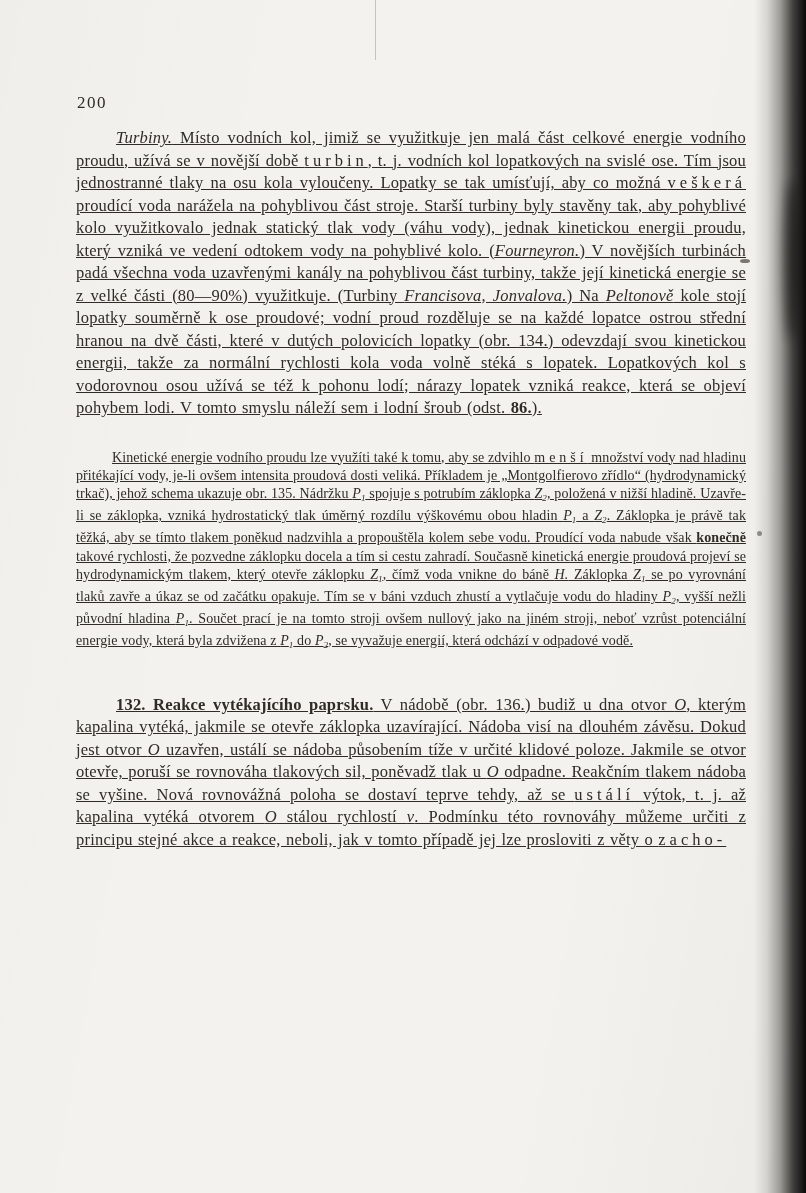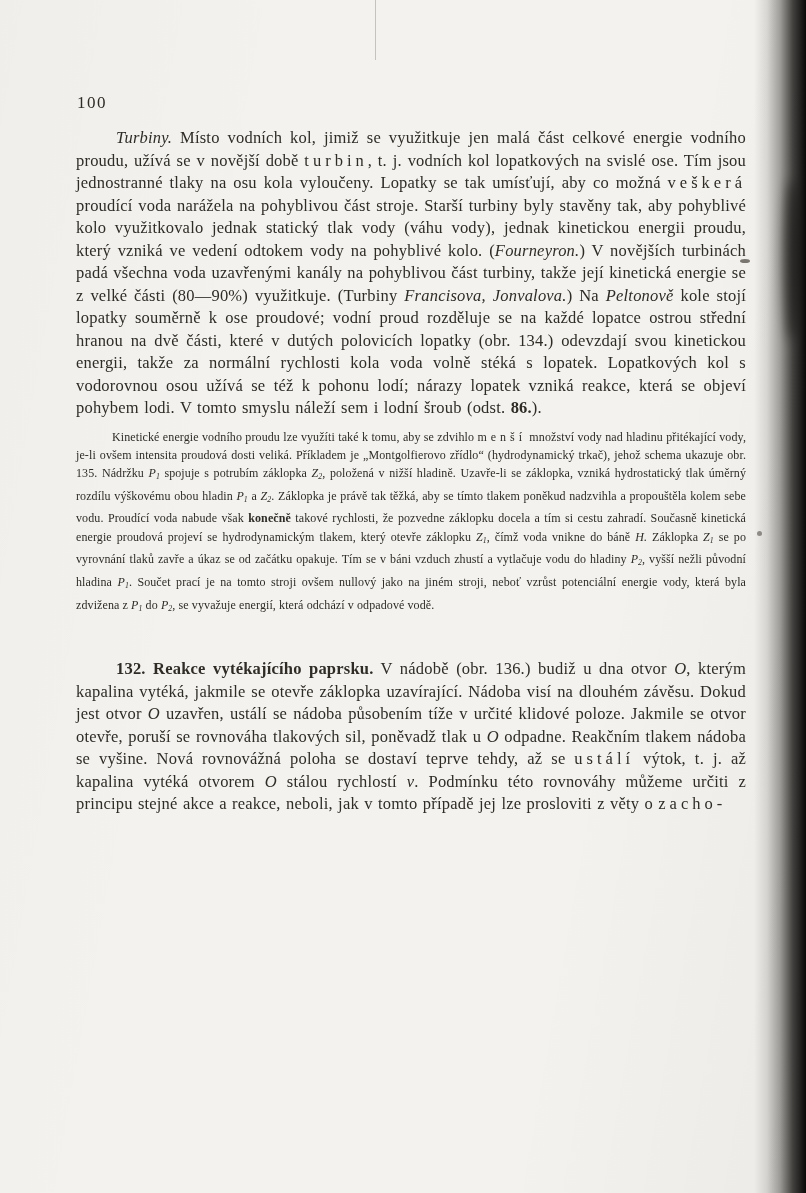--- a/index.html
+++ b/index.html
@@ -37,33 +37,34 @@
     position: absolute;
     top: 127px;
     left: 76px;
     width: 670px;
     text-align: justify;
     text-justify: inter-word;
   }
   p.para {
     margin: 0;
     hyphens: none;
+    text-decoration: underline;
   }
   p.body {
     font-size: 16.5px;
     line-height: 22.5px;
     text-indent: 40px;
     letter-spacing: 0.2px;
     word-spacing: 1px;
   }
   p.small {
-    font-size: 12px;
+    font-size: 14px;
     line-height: 18.4px;
     text-indent: 36px;
-    margin-top: 8px;
+    margin-top: 29px;
     letter-spacing: 0.1px;
   }
   p.section-start {
     margin-top: 40px;
   }
   .run-i  { font-style: italic; }
   .run-b  { font-weight: bold; }
   .run-sp { letter-spacing: 4px; }
   .run-sub { font-size: 0.65em; vertical-align: -0.28em; font-style: italic; }
 
@@ -115,21 +116,21 @@
     width: 1px;
     height: 60px;
     background: rgba(90,86,78,0.3);
   }
 </style>
 </head>
 <body>
 
 <div class="page">
   <div class="scan-line-top"></div>
-  <div class="page-number">100</div>
+  <div class="page-number">200</div>
   <div class="text-block">
       <p class="para body"><span class="run-i">Turbiny.</span><span> Místo vodních kol, jimiž se využitkuje jen malá část celkové energie vodního proudu, užívá se v novější době </span><span class="run-sp">turbin</span><span>, t. j. vodních kol lopatkových na svislé ose. Tím jsou jednostranné tlaky na osu kola vyloučeny. Lopatky se tak umísťují, aby co možná </span><span class="run-sp">veškerá</span><span> proudící voda narážela na pohyblivou část stroje. Starší turbiny byly stavěny tak, aby pohyblivé kolo využitkovalo jednak statický tlak vody (váhu vody), jednak kinetickou energii proudu, který vzniká ve vedení odtokem vody na pohyblivé kolo. (</span><span class="run-i">Fourneyron.</span><span>) V novějších turbinách padá všechna voda uzavřenými kanály na pohyblivou část turbiny, takže její kinetická energie se z velké části (80—90%) využitkuje. (Turbiny </span><span class="run-i">Francisova, Jonvalova.</span><span>) Na </span><span class="run-i">Peltonově</span><span> kole stojí lopatky souměrně k ose proudové; vodní proud rozděluje se na každé lopatce ostrou střední hranou na dvě části, které v dutých polovicích lopatky (obr. 134.) odevzdají svou kinetickou energii, takže za normální rychlosti kola voda volně stéká s lopatek. Lopatkových kol s vodorovnou osou užívá se též k pohonu lodí; nárazy lopatek vzniká reakce, která se objeví pohybem lodi. V tomto smyslu náleží sem i lodní šroub (odst. </span><span class="run-b">86.</span><span>).</span></p>
       <p class="para small"><span>Kinetické energie vodního proudu lze využíti také k tomu, aby se zdvihlo </span><span class="run-sp">menší</span><span> množství vody nad hladinu přitékající vody, je-li ovšem intensita proudová dosti veliká. Příkladem je „Montgolfierovo zřídlo“ (hydrodynamický trkač), jehož schema ukazuje obr. 135. Nádržku </span><span class="run-i">P</span><span class="run-sub">1</span><span> spojuje s potrubím záklopka </span><span class="run-i">Z</span><span class="run-sub">2</span><span>, položená v nižší hladině. Uzavře-li se záklopka, vzniká hydrostatický tlak úměrný rozdílu výškovému obou hladin </span><span class="run-i">P</span><span class="run-sub">1</span><span> a </span><span class="run-i">Z</span><span class="run-sub">2</span><span>. Záklopka je právě tak těžká, aby se tímto tlakem poněkud nadzvihla a propouštěla kolem sebe vodu. Proudící voda nabude však </span><span class="run-b">konečně</span><span> takové rychlosti, že pozvedne záklopku docela a tím si cestu zahradí. Současně kinetická energie proudová projeví se hydrodynamickým tlakem, který otevře záklopku </span><span class="run-i">Z</span><span class="run-sub">1</span><span>, čímž voda vnikne do báně </span><span class="run-i">H.</span><span> Záklopka </span><span class="run-i">Z</span><span class="run-sub">1</span><span> se po vyrovnání tlaků zavře a úkaz se od začátku opakuje. Tím se v báni vzduch zhustí a vytlačuje vodu do hladiny </span><span class="run-i">P</span><span class="run-sub">2</span><span>, vyšší nežli původní hladina </span><span class="run-i">P</span><span class="run-sub">1</span><span>. Součet prací je na tomto stroji ovšem nullový jako na jiném stroji, neboť vzrůst potenciální energie vody, která byla zdvižena z </span><span class="run-i">P</span><span class="run-sub">1</span><span> do </span><span class="run-i">P</span><span class="run-sub">2</span><span>, se vyvažuje energií, která odchází v odpadové vodě.</span></p>
       <p class="para body section-start"><span class="run-b">132. Reakce vytékajícího paprsku.</span><span> V nádobě (obr. 136.) budiž u dna otvor </span><span class="run-i">O</span><span>, kterým kapalina vytéká, jakmile se otevře záklopka uzavírající. Nádoba visí na dlouhém závěsu. Dokud jest otvor </span><span class="run-i">O</span><span> uzavřen, ustálí se nádoba působením tíže v určité klidové poloze. Jakmile se otvor otevře, poruší se rovnováha tlakových sil, poněvadž tlak u </span><span class="run-i">O</span><span> odpadne. Reakčním tlakem nádoba se vyšine. Nová rovnovážná poloha se dostaví teprve tehdy, až se </span><span class="run-sp">ustálí</span><span> výtok, t. j. až kapalina vytéká otvorem </span><span class="run-i">O</span><span> stálou rychlostí </span><span class="run-i">v</span><span>. Podmínku této rovnováhy můžeme určiti z principu stejné akce a reakce, neboli, jak v tomto případě jej lze prosloviti z věty o </span><span class="run-sp">zacho-</span></p>
     </div>
   <div class="binding-blotch"></div>
   <div class="binding-shadow"></div>
   <div class="scan-speck-1"></div>
   <div class="scan-speck-2"></div>
 </div>

